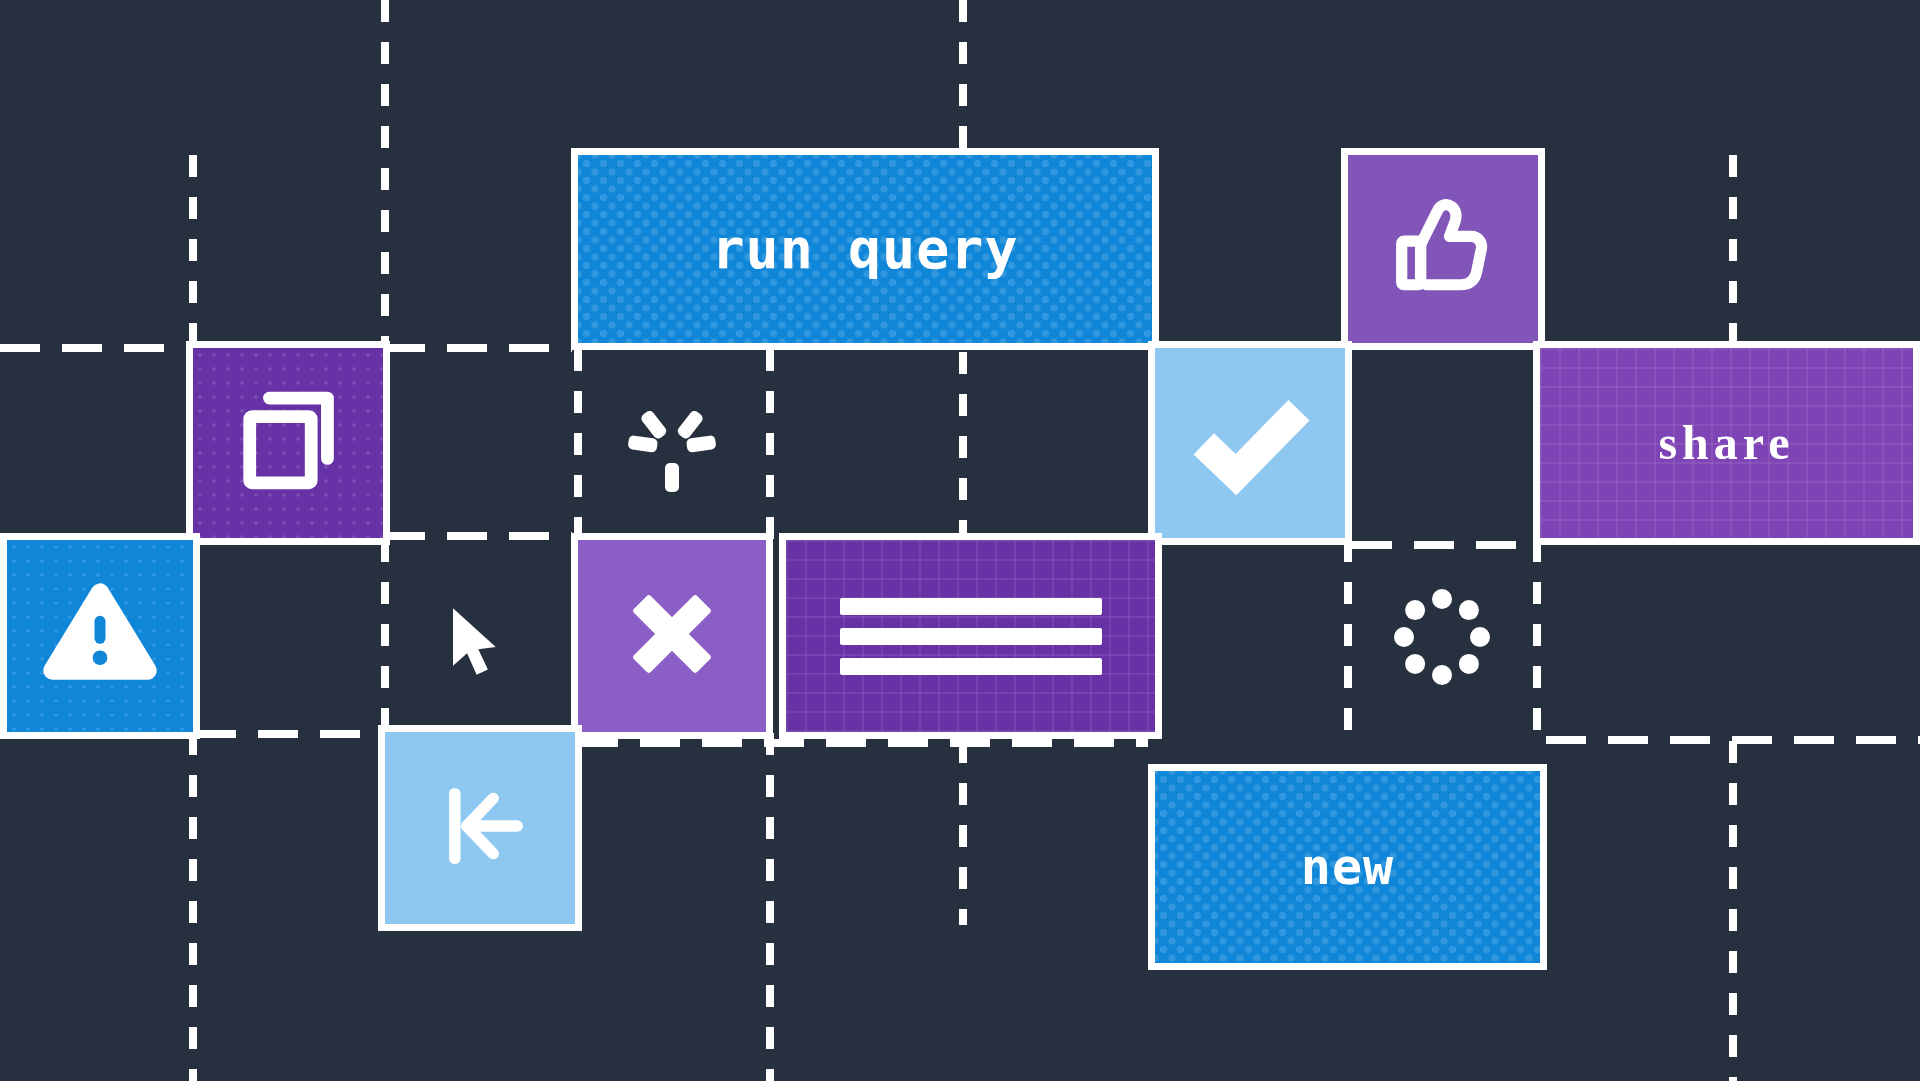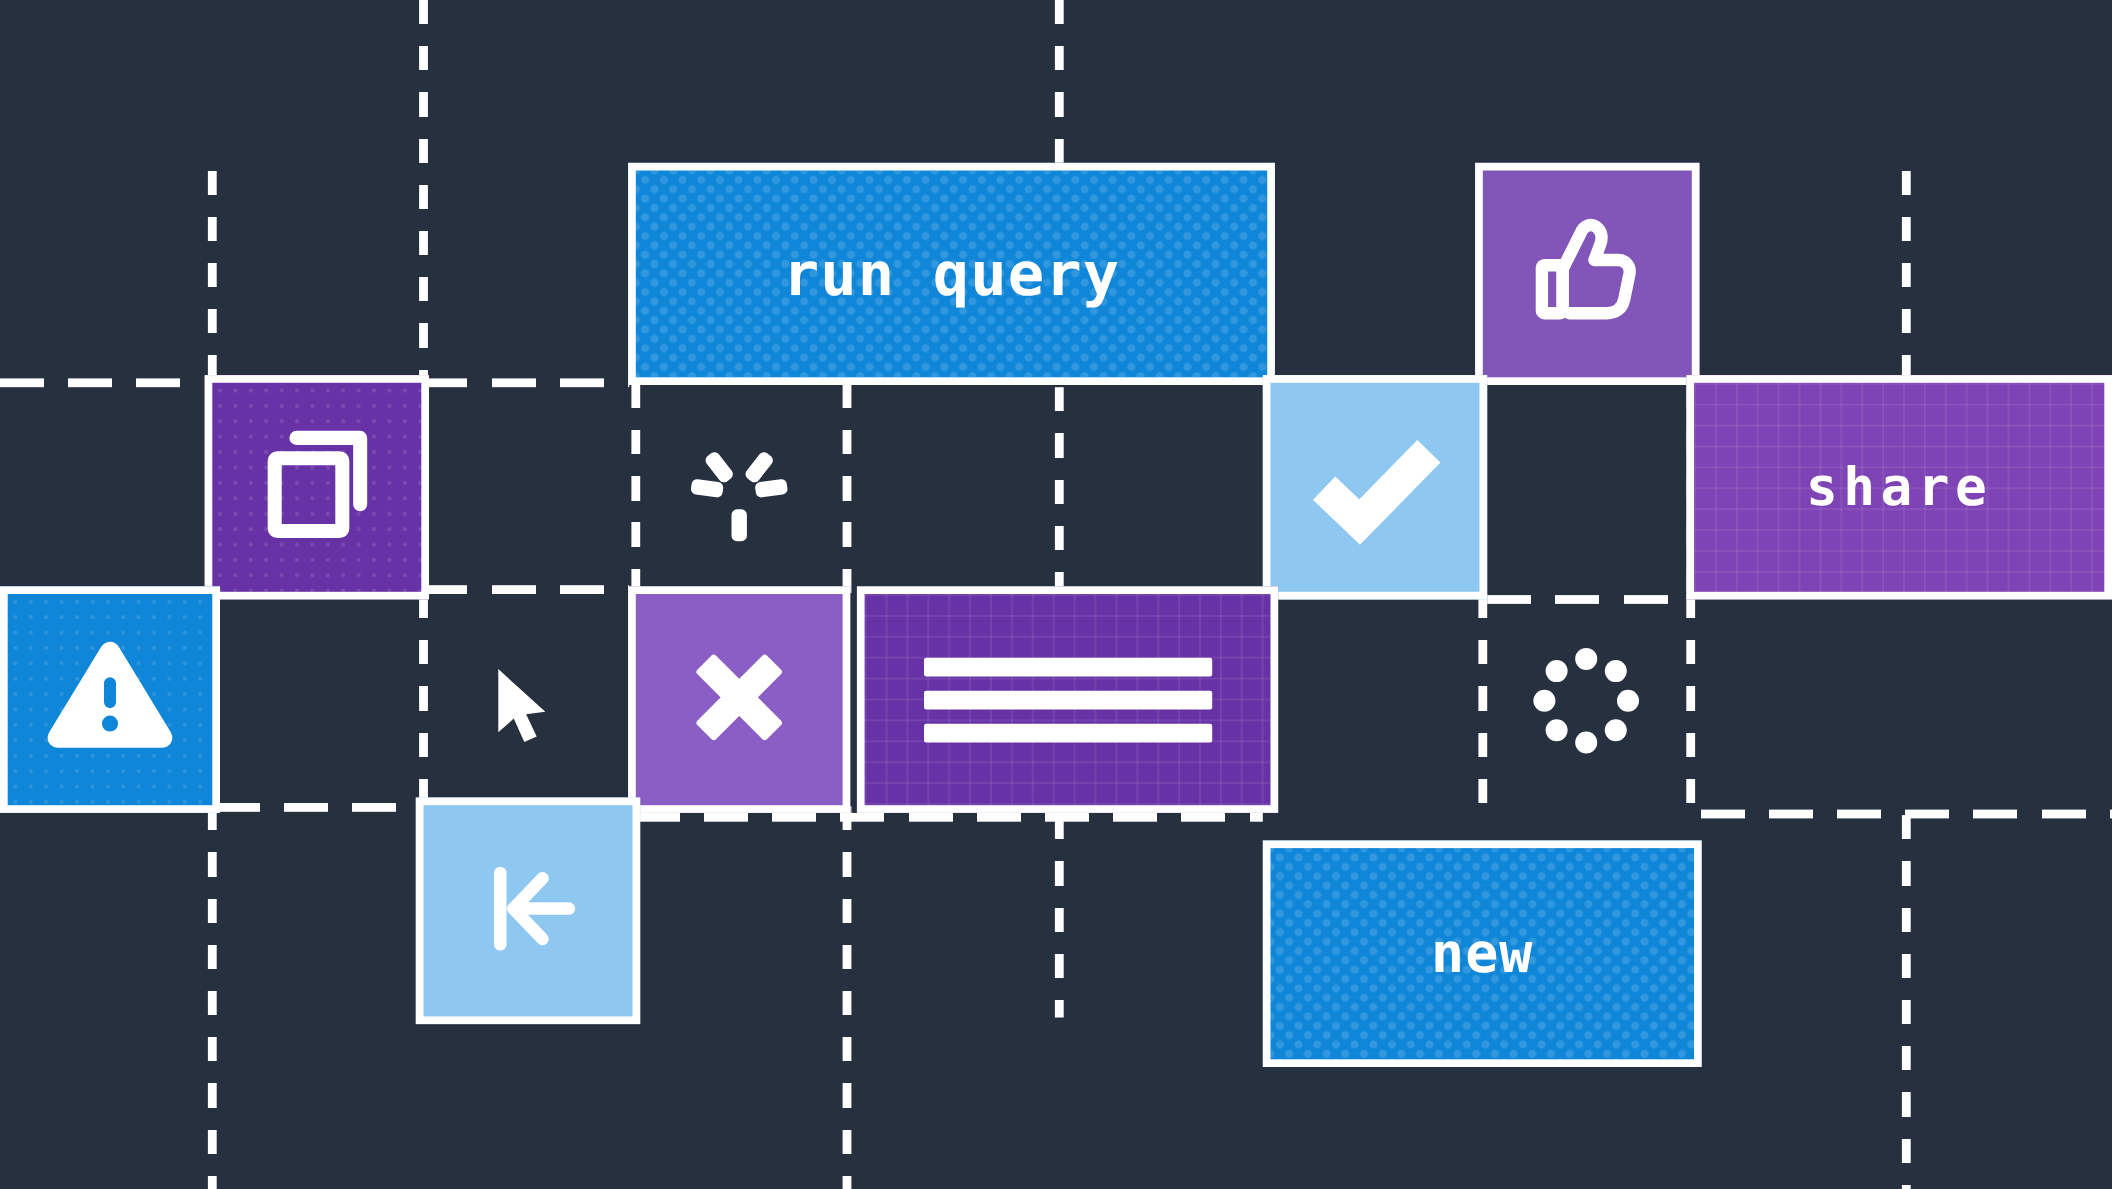--- a/index.html
+++ b/index.html
@@ -117,21 +117,21 @@
   </div>
 
   <div class="tile lightblue" style="left:1148px;top:341px;width:204px;height:204px;">
     <span>
       <svg width="140" height="140" viewBox="0 0 100 100" fill="none" stroke="#fff" stroke-width="21">
         <path d="M17 52 L40 74 L85 28"></path>
       </svg>
     </span>
   </div>
 
-  <div id="share" class="tile purple gridpat" style="left:1533px;top:341px;width:387px;height:204px;">
+  <div id="share" class="tile purple gridpat" style="left:1533px;top:341px;width:387px;height:204px;font-family:Liberation Serif, serif;">
     <span class="lbl">share</span>
   </div>
 
   <div class="tile blue finedots" style="left:0px;top:533px;width:200px;height:206px;">
     <span>
       <svg width="122" height="122" viewBox="0 0 100 100">
         <polygon points="50,16 89,80 11,80" fill="#fff" stroke="#fff" stroke-width="15" stroke-linejoin="round"></polygon>
         <rect x="45.5" y="35" width="9" height="23" rx="4.5" fill="#0f86d8"></rect>
         <circle cx="50" cy="69.5" r="6" fill="#0f86d8"></circle>
       </svg>

